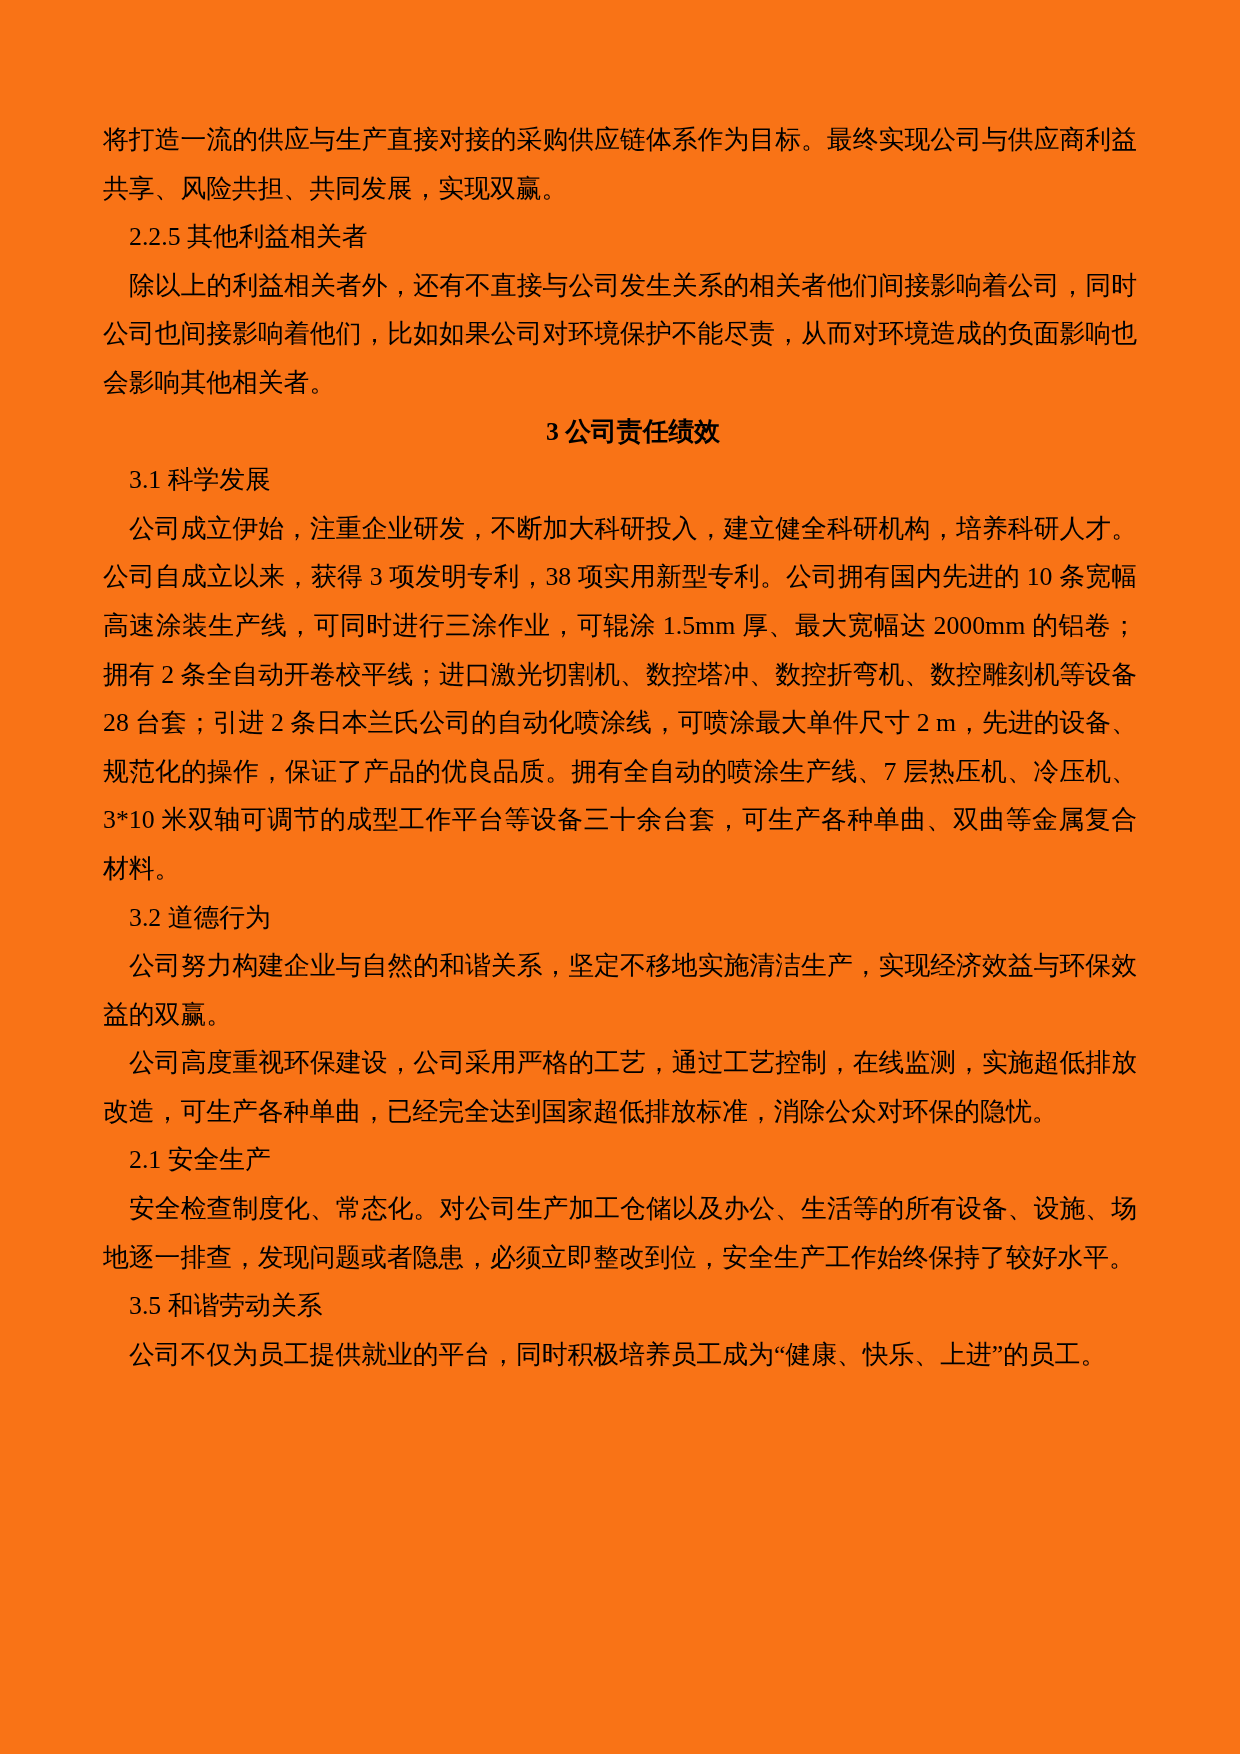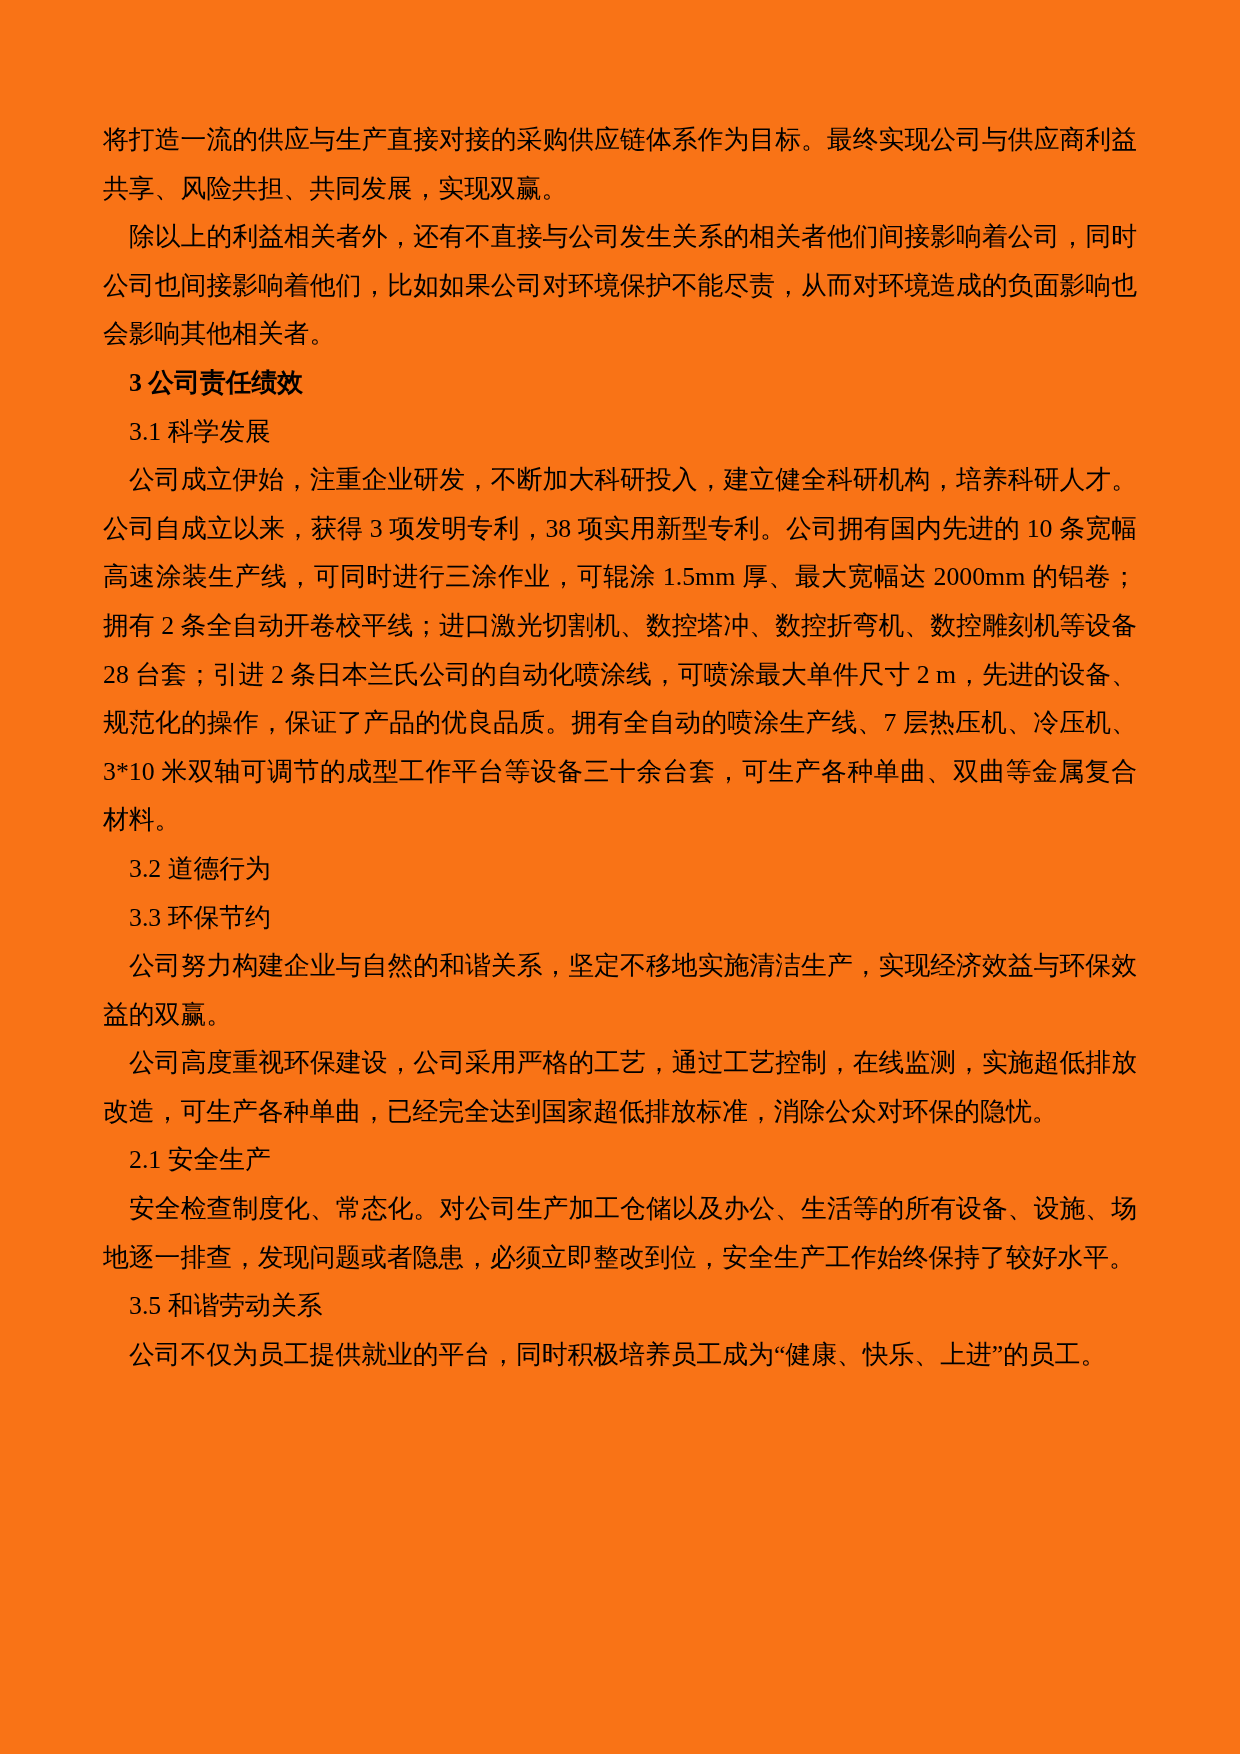--- a/index.html
+++ b/index.html
@@ -34,36 +34,36 @@
   }
   p.body {
     text-indent: 26px;
   }
   p.heading {
     text-indent: 26px;
     text-align: left;
   }
   p.heading-bold {
     text-indent: 26px;
-    text-align: left;
+    text-align: center;
     font-weight: bold;
   }
 </style>
 </head>
 <body>
 
 <div class="page">
   <div class="doc-content">
     <p class="body-continuation">将打造一流的供应与生产直接对接的采购供应链体系作为目标。最终实现公司与供应商利益共享、风险共担、共同发展，实现双赢。</p>
+    <p class="heading">2.2.5 其他利益相关者</p>
     <p class="body">除以上的利益相关者外，还有不直接与公司发生关系的相关者他们间接影响着公司，同时公司也间接影响着他们，比如如果公司对环境保护不能尽责，从而对环境造成的负面影响也会影响其他相关者。</p>
     <p class="heading-bold">3 公司责任绩效</p>
     <p class="heading">3.1 科学发展</p>
     <p class="body">公司成立伊始，注重企业研发，不断加大科研投入，建立健全科研机构，培养科研人才。公司自成立以来，获得 3 项发明专利，38 项实用新型专利。公司拥有国内先进的 10 条宽幅高速涂装生产线，可同时进行三涂作业，可辊涂 1.5mm 厚、最大宽幅达 2000mm 的铝卷；拥有 2 条全自动开卷校平线；进口激光切割机、数控塔冲、数控折弯机、数控雕刻机等设备 28 台套；引进 2 条日本兰氏公司的自动化喷涂线，可喷涂最大单件尺寸 2 m，先进的设备、规范化的操作，保证了产品的优良品质。拥有全自动的喷涂生产线、7 层热压机、冷压机、 3*10 米双轴可调节的成型工作平台等设备三十余台套，可生产各种单曲、双曲等金属复合材料。</p>
     <p class="heading">3.2 道德行为</p>
-    <p class="heading">3.3 环保节约</p>
     <p class="body">公司努力构建企业与自然的和谐关系，坚定不移地实施清洁生产，实现经济效益与环保效益的双赢。</p>
     <p class="body">公司高度重视环保建设，公司采用严格的工艺，通过工艺控制，在线监测，实施超低排放改造，可生产各种单曲，已经完全达到国家超低排放标准，消除公众对环保的隐忧。</p>
     <p class="heading">2.1 安全生产</p>
     <p class="body">安全检查制度化、常态化。对公司生产加工仓储以及办公、生活等的所有设备、设施、场地逐一排查，发现问题或者隐患，必须立即整改到位，安全生产工作始终保持了较好水平。</p>
     <p class="heading">3.5 和谐劳动关系</p>
     <p class="body">公司不仅为员工提供就业的平台，同时积极培养员工成为“健康、快乐、上进”的员工。</p>
   </div>
 </div>
 
 </body></html>

